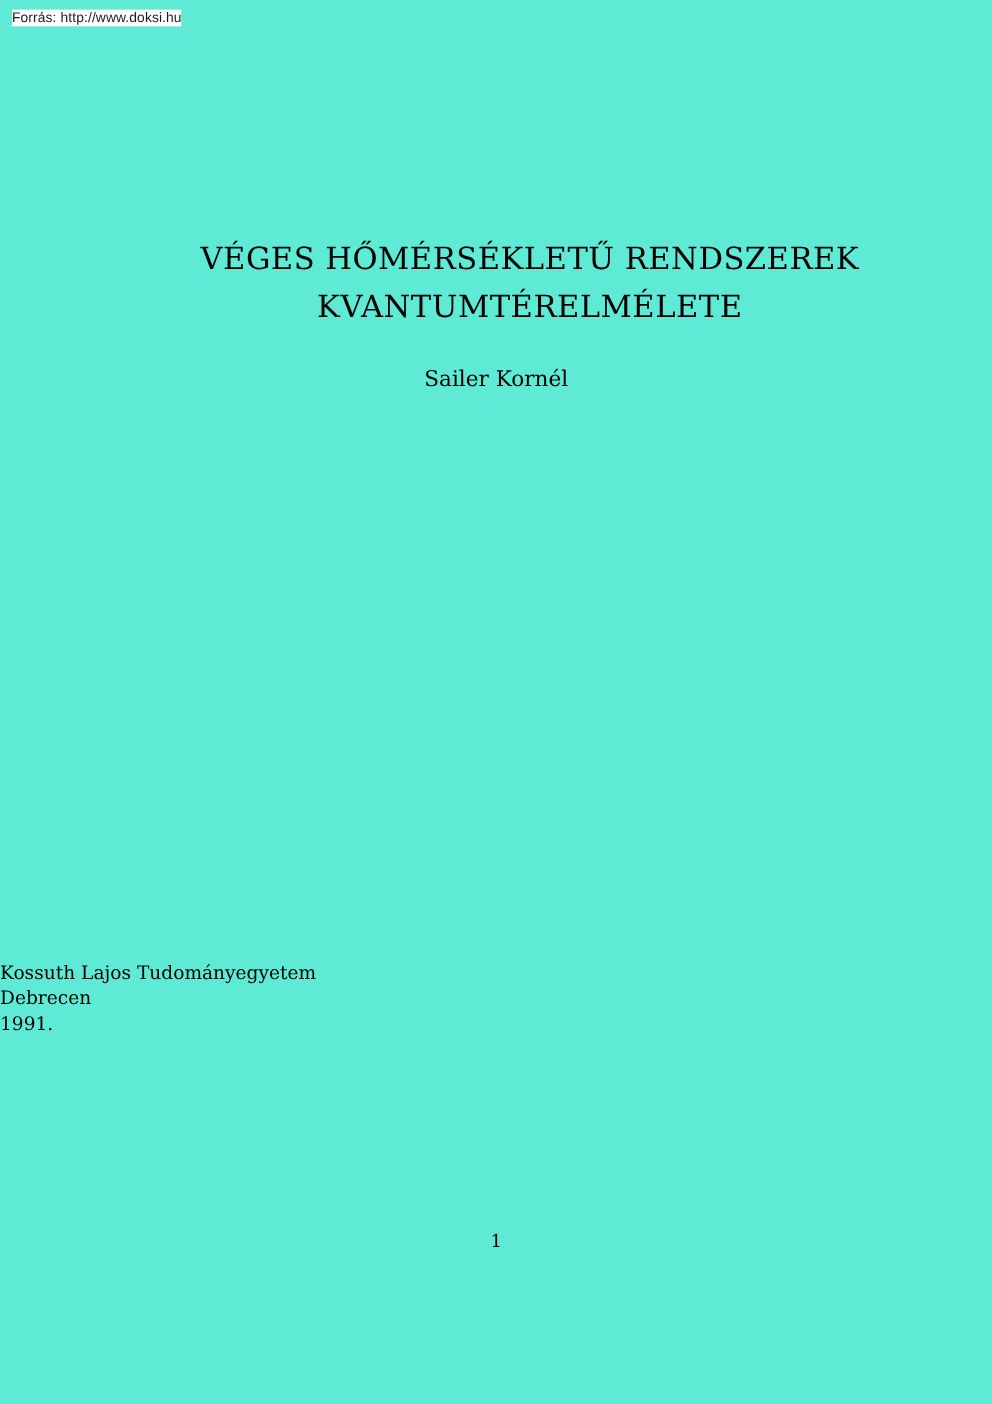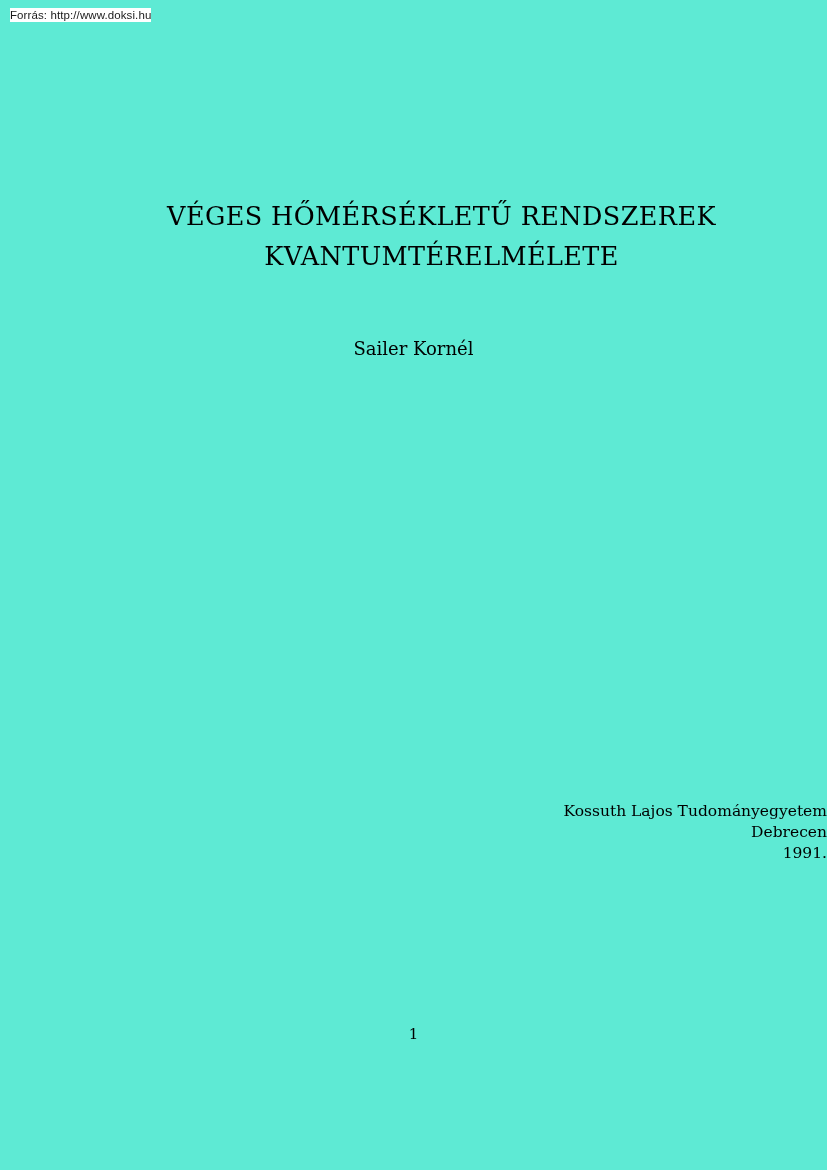--- a/index.html
+++ b/index.html
@@ -58,41 +58,40 @@
   .author {
     position: absolute;
     top: 305px;
     left: 0;
     width: 827px;
     text-align: center;
     font-family: "DejaVu Serif", serif;
     font-size: 18px;
     line-height: 24px;
     color: #000;
-    margin-top: 32px;
   }
 
   .subtitle {
     position: absolute;
     top: 532px;
     left: 0;
     width: 827px;
     text-align: center;
     font-family: "DejaVu Serif", serif;
     font-size: 15.5px;
     line-height: 22px;
     color: #000;
   }
 
   .imprint {
     position: absolute;
     top: 801px;
     left: 0;
     width: 827px;
-    text-align: right;
+    text-align: left;
     font-family: "DejaVu Serif", serif;
     font-size: 15.5px;
     line-height: 21px;
     color: #000;
   }
   .imprint div { white-space: nowrap; }
 
   .page-number {
     position: absolute;
     top: 1025px;

